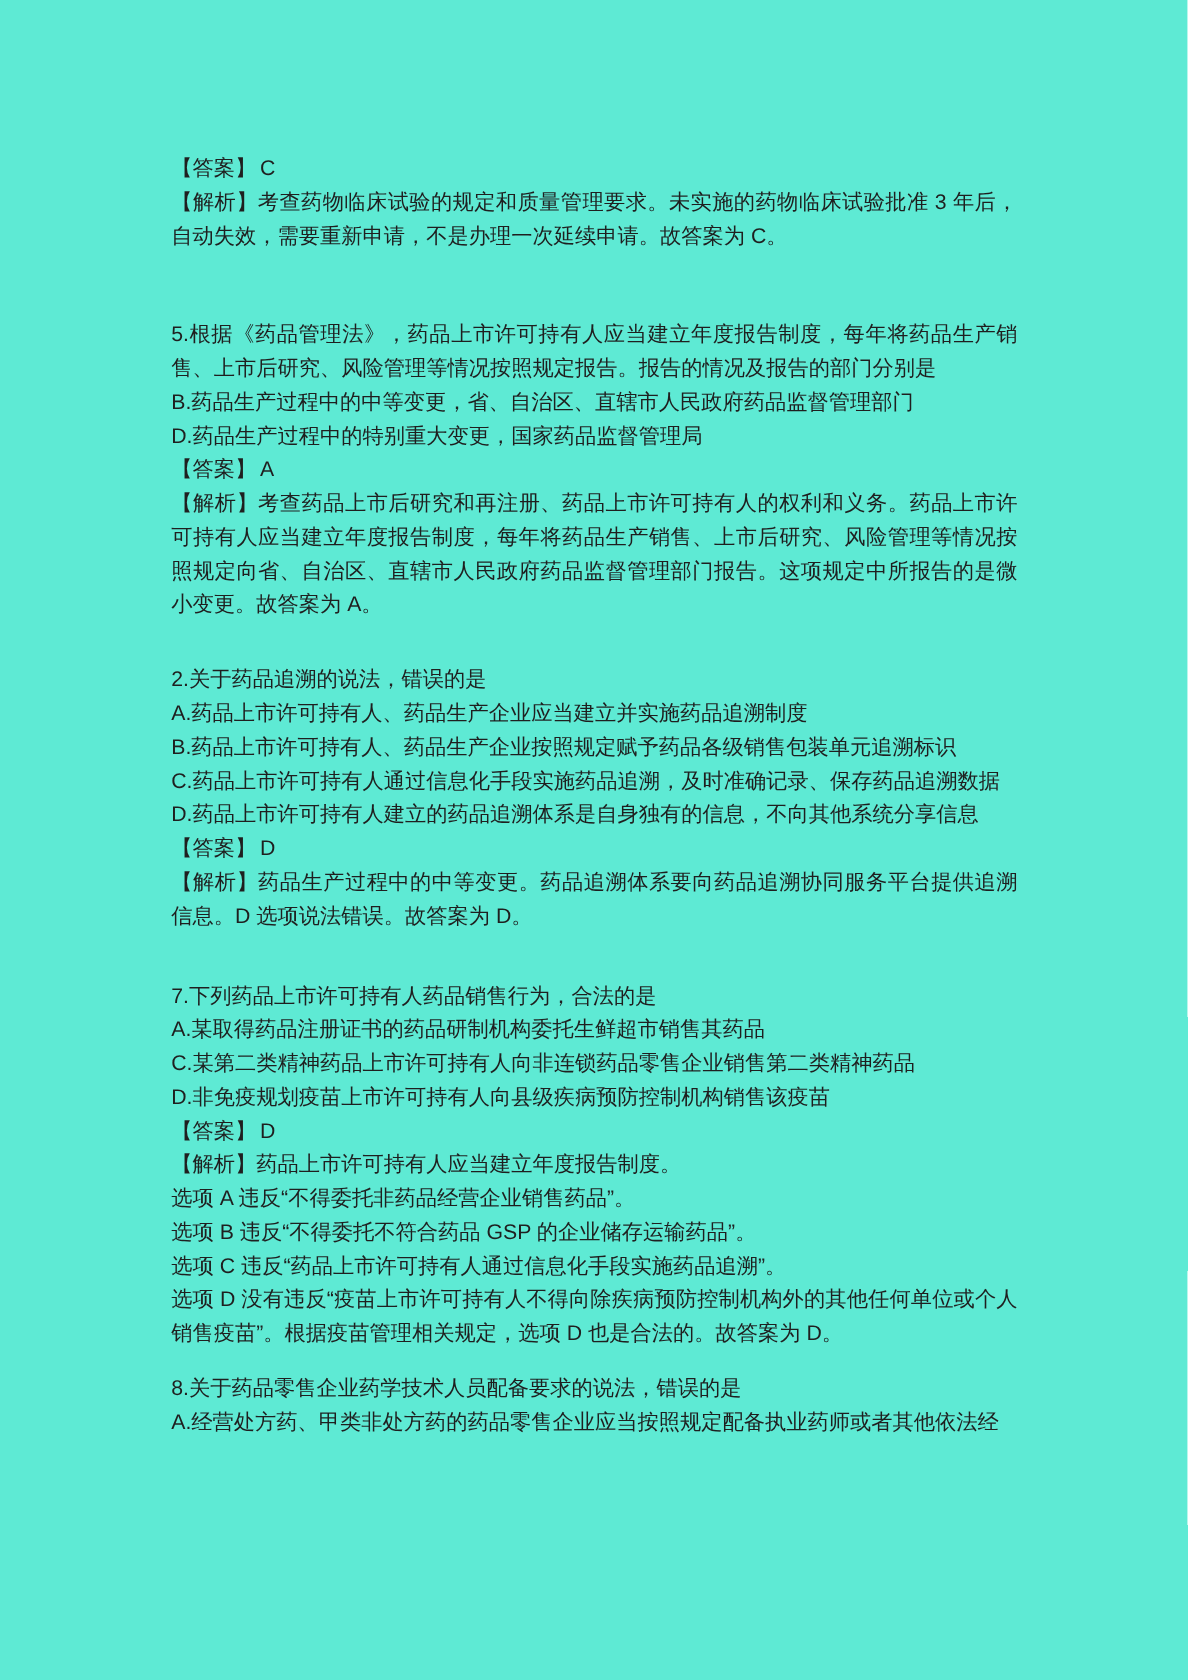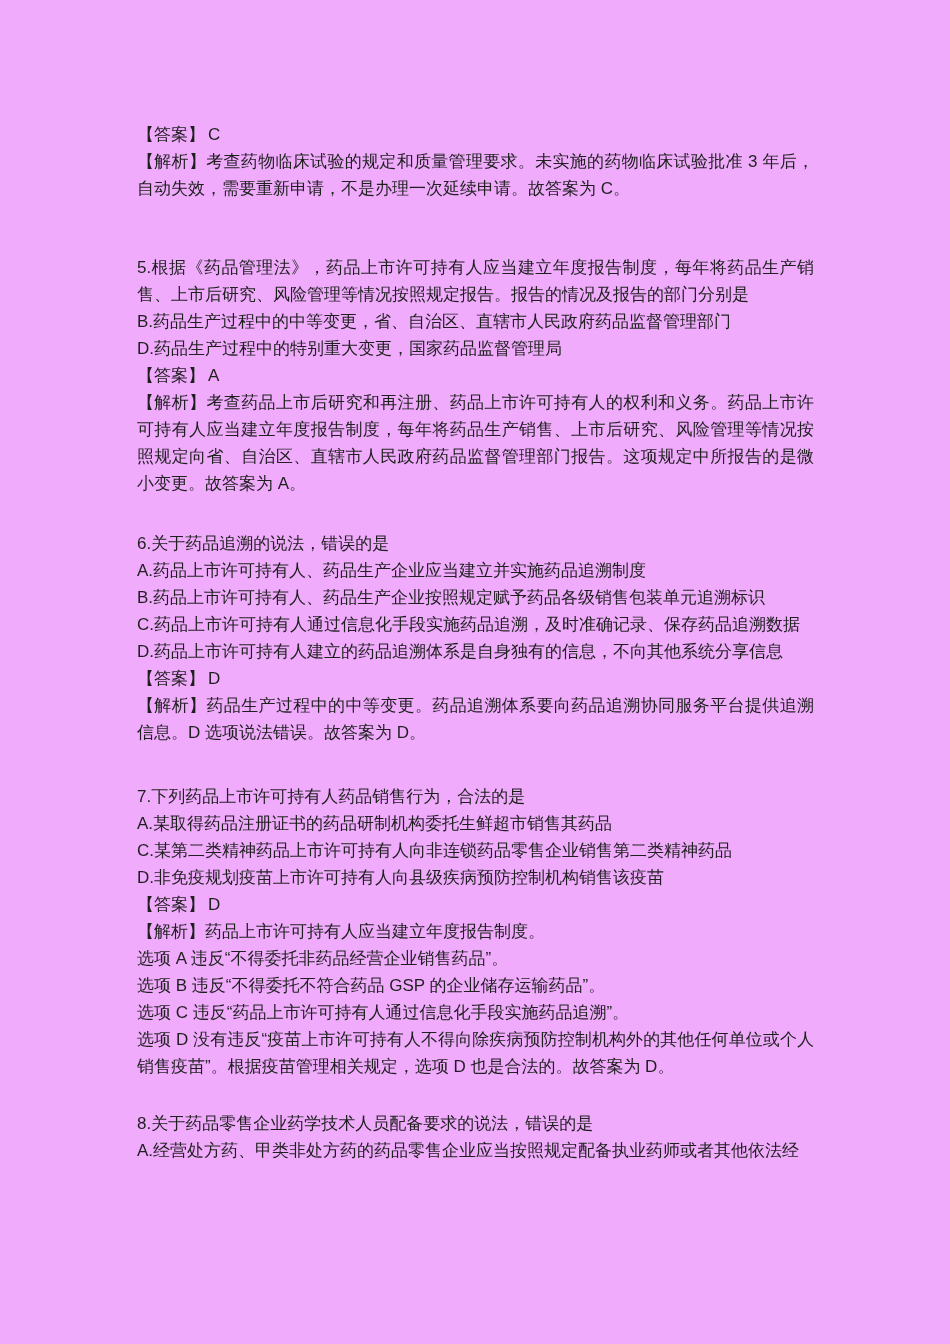--- a/index.html
+++ b/index.html
@@ -5,60 +5,60 @@
   html, body {
     margin: 0;
     padding: 0;
     background: #ffffff;
   }
   .page {
     position: relative;
     width: 950px;
     height: 1344px;
     box-sizing: border-box;
-    background: #f0abfc;
+    background: #5eead4;
     padding: 121px 136px 0 137px;
     font-family: "Liberation Sans", sans-serif;
     font-size: 17px;
     line-height: 27px;
     color: #1f1f1f;
     overflow: hidden;
   }
   .block { margin: 0; }
   .block p {
     margin: 0;
     text-align: justify;
     word-break: break-all;
   }
   .val { margin-left: 3px; }
   .gap-a { margin-top: 52px; }
   .gap-b { margin-top: 33px; }
   .gap-c { margin-top: 37px; }
-  .gap-d { margin-top: 30px; }
+  .gap-d { margin-top: 17px; }
 </style>
 </head>
 <body>
 
 <div class="page">
 
   <section class="block">
     <p><span>【答案】</span><span class="val">C</span></p>
     <p><span>【解析】</span><span>考查药物临床试验的规定和质量管理要求。未实施的药物临床试验批准 3 年后，自动失效，需要重新申请，不是办理一次延续申请。故答案为 C。</span></p>
   </section>
 
   <section class="block gap-a">
     <p>5.根据《药品管理法》，药品上市许可持有人应当建立年度报告制度，每年将药品生产销售、上市后研究、风险管理等情况按照规定报告。报告的情况及报告的部门分别是</p>
     <p>B.药品生产过程中的中等变更，省、自治区、直辖市人民政府药品监督管理部门</p>
     <p>D.药品生产过程中的特别重大变更，国家药品监督管理局</p>
     <p><span>【答案】</span><span class="val">A</span></p>
     <p><span>【解析】</span><span>考查药品上市后研究和再注册、药品上市许可持有人的权利和义务。药品上市许可持有人应当建立年度报告制度，每年将药品生产销售、上市后研究、风险管理等情况按照规定向省、自治区、直辖市人民政府药品监督管理部门报告。这项规定中所报告的是微小变更。故答案为 A。</span></p>
   </section>
 
   <section class="block gap-b">
-    <p>6.关于药品追溯的说法，错误的是</p>
+    <p>2.关于药品追溯的说法，错误的是</p>
     <p>A.药品上市许可持有人、药品生产企业应当建立并实施药品追溯制度</p>
     <p>B.药品上市许可持有人、药品生产企业按照规定赋予药品各级销售包装单元追溯标识</p>
     <p>C.药品上市许可持有人通过信息化手段实施药品追溯，及时准确记录、保存药品追溯数据</p>
     <p>D.药品上市许可持有人建立的药品追溯体系是自身独有的信息，不向其他系统分享信息</p>
     <p><span>【答案】</span><span class="val">D</span></p>
     <p><span>【解析】</span><span>药品生产过程中的中等变更。药品追溯体系要向药品追溯协同服务平台提供追溯信息。D 选项说法错误。故答案为 D。</span></p>
   </section>
 
   <section class="block gap-c">
     <p>7.下列药品上市许可持有人药品销售行为，合法的是</p>

